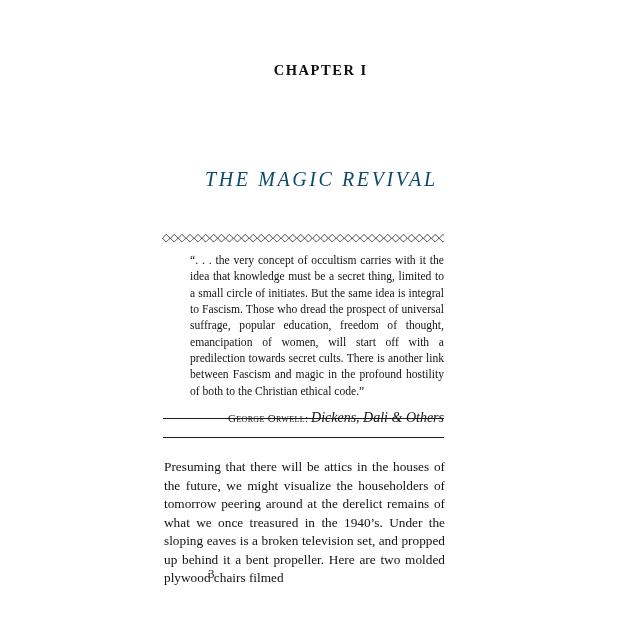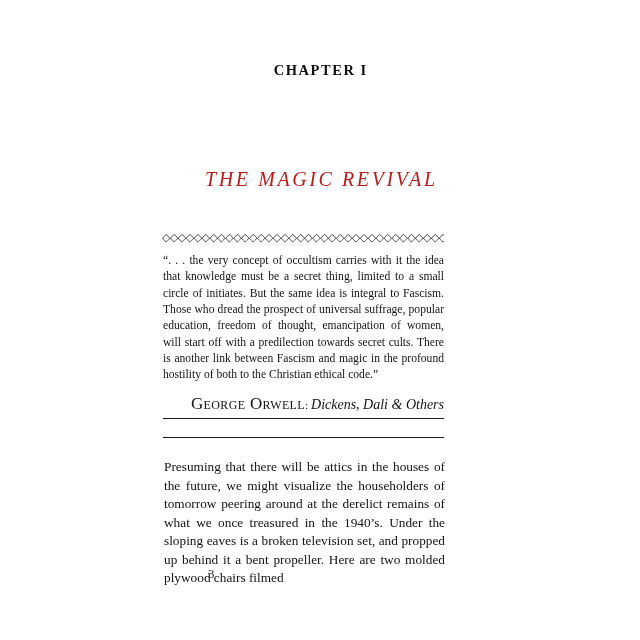--- a/index.html
+++ b/index.html
@@ -35,21 +35,21 @@
   
   #chapter-title {
     position: absolute;
     top: 168px;
     left: 0;
     width: 640px;
     text-align: center;
     font-size: 20px;
     font-style: italic;
     letter-spacing: 2.6px;
-    color: #b91c1c;
+    color: #0c4a6e;
     text-indent: 2.6px;
   }
 
   
   #ornament {
     position: absolute;
     top: 232px;
     left: 162px;
     width: 282px;
     height: 11px;
@@ -69,31 +69,32 @@
     left: 163px;
     width: 281px;
   }
   #quote-text {
     font-size: 11.6px;
     line-height: 16.35px;
     text-align: justify;
     text-align-last: left;
     color: #131313;
     hyphens: manual;
+    margin-left: 27px;
   }
   #quote-attribution {
     margin-top: 10px;
     text-align: right;
     font-size: 11.4px;
     color: #131313;
     white-space: nowrap;
   }
   .smallcaps {
     font-variant: small-caps;
-    font-size: 17px;
+    font-size: 11px;
     letter-spacing: 0.35px;
   }
   .cite-title {
     font-style: italic;
     font-size: 14px;
   }
 
   
   .page-rule {
     position: absolute;

